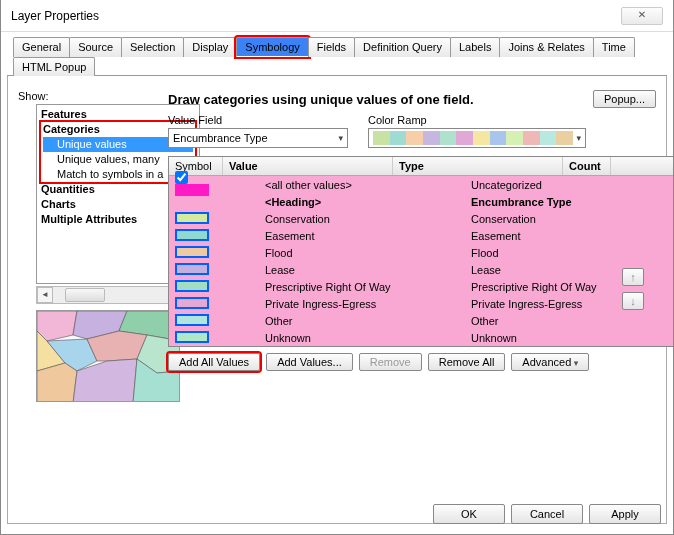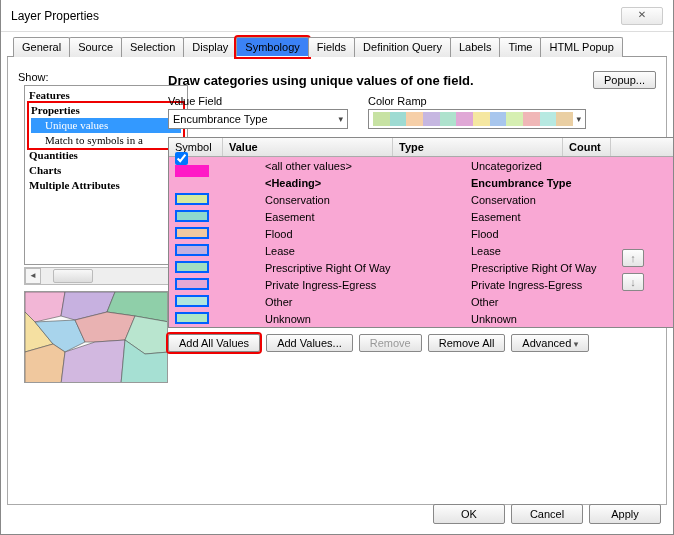--- a/index.html
+++ b/index.html
@@ -65,23 +65,22 @@
   .panel {
     border: 1px solid #aaa;
     border-top: none;
     height: 448px;
     padding: 14px 10px 8px 10px;
     position: relative;
   }
   .show-label { margin-bottom: 2px; }
   .left-col {
     position: absolute;
-    left: 16px; top: 28px;
+    left: 28px; top: 28px;
     width: 164px;
-    font-family: Liberation Serif, serif;
   }
   .tree-box {
     border: 1px solid #999;
     background: #fff;
     height: 180px;
     padding: 2px 4px;
     line-height: 15px;
     position: relative;
     overflow: hidden;
   }
@@ -258,33 +257,35 @@
 <div class="content">
   <div class="tabs" id="tabs">
       <div class="tab">General</div>
       <div class="tab">Source</div>
       <div class="tab">Selection</div>
       <div class="tab">Display</div>
       <div class="tab active highlight-outline">Symbology</div>
       <div class="tab">Fields</div>
       <div class="tab">Definition Query</div>
       <div class="tab">Labels</div>
+      <div class="tab">Joins &amp; Relates</div>
       <div class="tab">Time</div>
       <div class="tab">HTML Popup</div>
     </div>
 
   <div class="panel">
     <div class="show-label">Show:</div>
 
     <div class="left-col">
       <div class="tree-box">
         <div class="tree-item bold">Features</div>
         <div class="categories-wrap">
-          <div class="tree-item bold">Properties</div>
+          <div class="tree-item bold">Categories</div>
           <div class="tree-sub sel">Unique values</div>
+          <div class="tree-sub">Unique values, many</div>
           <div class="tree-sub">Match to symbols in a</div>
         </div>
         <div class="tree-item bold">Quantities</div>
         <div class="tree-item bold">Charts</div>
         <div class="tree-item bold">Multiple Attributes</div>
       </div>
       <div class="scroll-h">
         <div class="arrow">◄</div>
         <div class="thumb"></div>
         <div class="track"></div>

